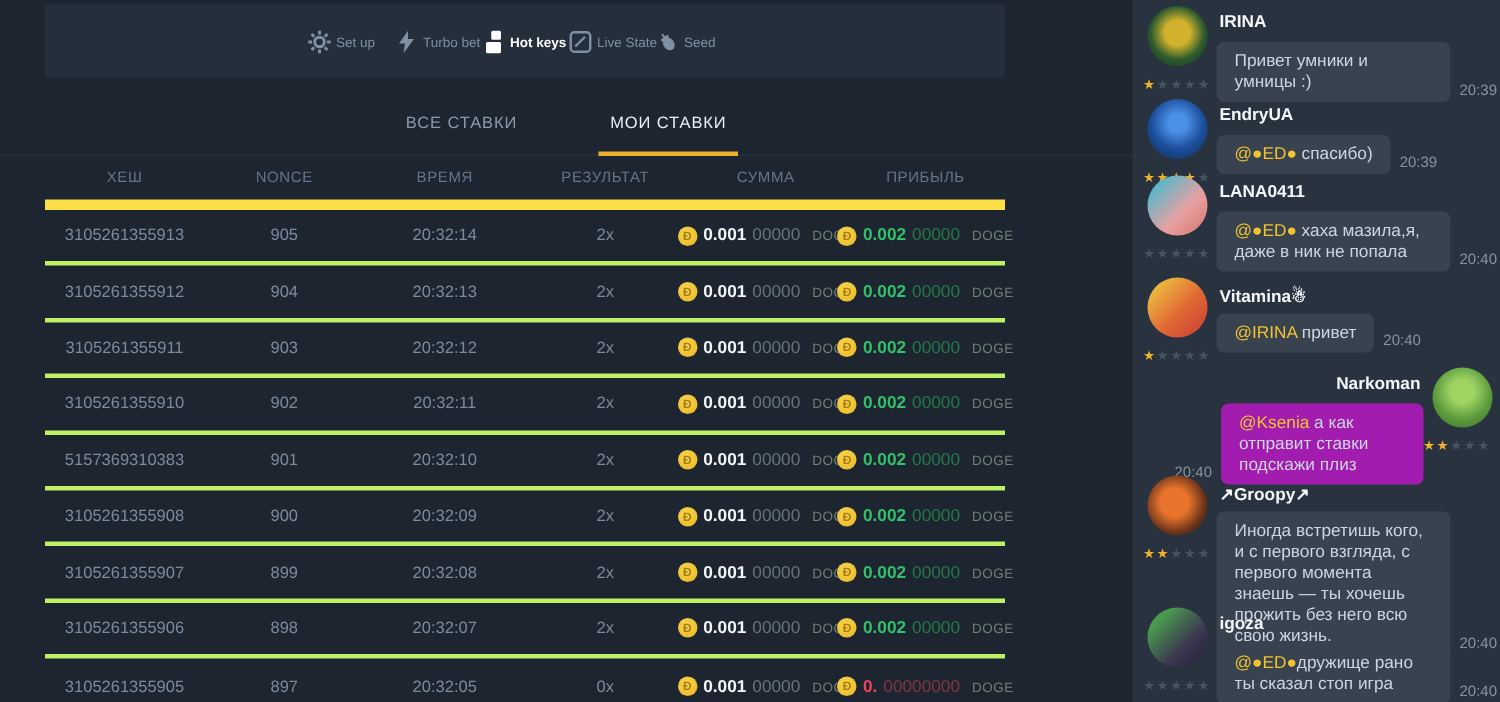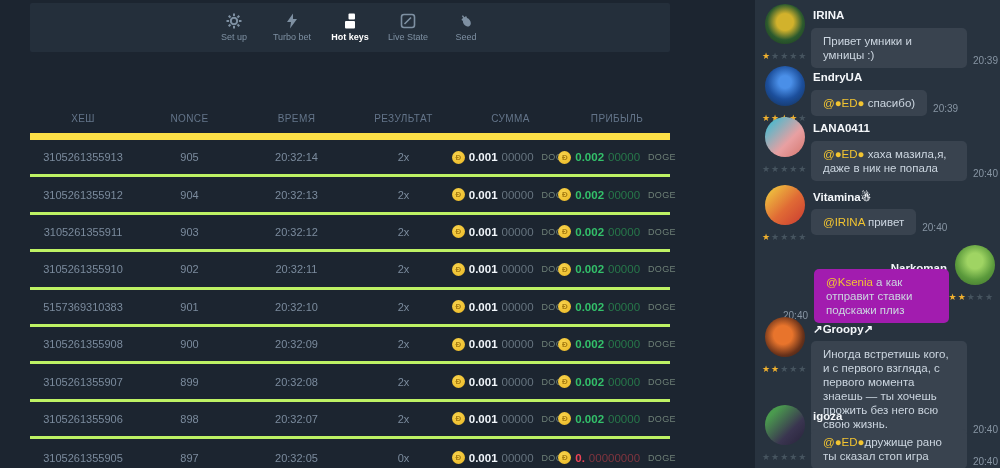--- a/index.html
+++ b/index.html
@@ -13,21 +13,21 @@
 
   
   .left { position:relative; width:755px; height:468px; background:#1c2530; }
 
   .toolbar-box {
     position:absolute; left:30px; top:3px; width:640px; height:49px;
     background:#242f3b; border-radius:2px;
     display:flex; justify-content:center; align-items:center;
   }
   .tool {
-    width:58px; display:flex; flex-direction:column; align-items:center;
+    width:58px; display:flex; flex-direction:row; align-items:center;
     color:#7e90a2; cursor:pointer; gap:3px;
   }
   .tool svg { display:block; }
   .tool .tlabel { font-size:9px; white-space:nowrap; }
   .tool.active { color:#ffffff; }
   .tool.active .tlabel { font-weight:bold; }
 
   .tabs {
     position:absolute; top:68px; left:0; width:755px; height:36px;
     display:flex; justify-content:center; gap:46px;
@@ -93,21 +93,21 @@
   }
   .bubble {
     background:#39434f; border-radius:5px; padding:6px 12px;
     font-size:11.5px; line-height:14px; color:#ccd6e0; max-width:172px;
   }
   .mention { color:#f2c431; cursor:pointer; }
   .mtime { font-size:10px; color:#8795a3; margin:0 0 2px 6px; white-space:nowrap; }
 
   
   .msg.own .avatar { left:auto; right:5px; }
-  .msg.own .uname { left:auto; right:53px;margin-top:12px; }
+  .msg.own .uname { left:auto; right:53px; }
   .msg.own .stars { left:auto; right:6px; text-align:right; }
   .msg.own .brow { left:28px; right:51px; flex-direction:row-reverse; justify-content:flex-start; }
   .msg.own .bubble { background:#a21caf; }
   .msg.own .mtime { margin:0 6px 2px 0; }
 
   
   .av-irina    { background:radial-gradient(circle at 50% 45%, #d2b22c 28%, #2c5a2e 60%, #17331d 100%); }
   .av-endryua  { background:radial-gradient(circle at 50% 40%, #4a8fe8 20%, #1c4f9c 55%, #122c4f 100%); }
   .av-lana     { background:linear-gradient(135deg, #57b7ca 15%, #e8a0a2 60%, #d4756d 100%); }
   .av-vitamina { background:linear-gradient(135deg, #eec23f 10%, #e06a35 55%, #c93a31 100%); }
@@ -172,20 +172,24 @@
               <ellipse cx="8" cy="9.5" rx="3.6" ry="4.6"></ellipse>
               <rect x="5" y="4" width="6" height="2" rx="1"></rect>
               <rect x="7.4" y="1.6" width="1.4" height="3"></rect>
             </g>
           </svg>
         </span>
         <span class="tlabel">Seed</span>
       </div>
     </div>
 
+    <div class="tabs">
+      <div class="tab">ВСЕ СТАВКИ</div>
+      <div class="tab active">МОИ СТАВКИ</div>
+    </div>
 
     <div class="table">
       <div class="thead">
         <span class="cell">ХЕШ</span>
         <span class="cell">NONCE</span>
         <span class="cell">ВРЕМЯ</span>
         <span class="cell">РЕЗУЛЬТАТ</span>
         <span class="cell">СУММА</span>
         <span class="cell">ПРИБЫЛЬ</span>
       </div>

